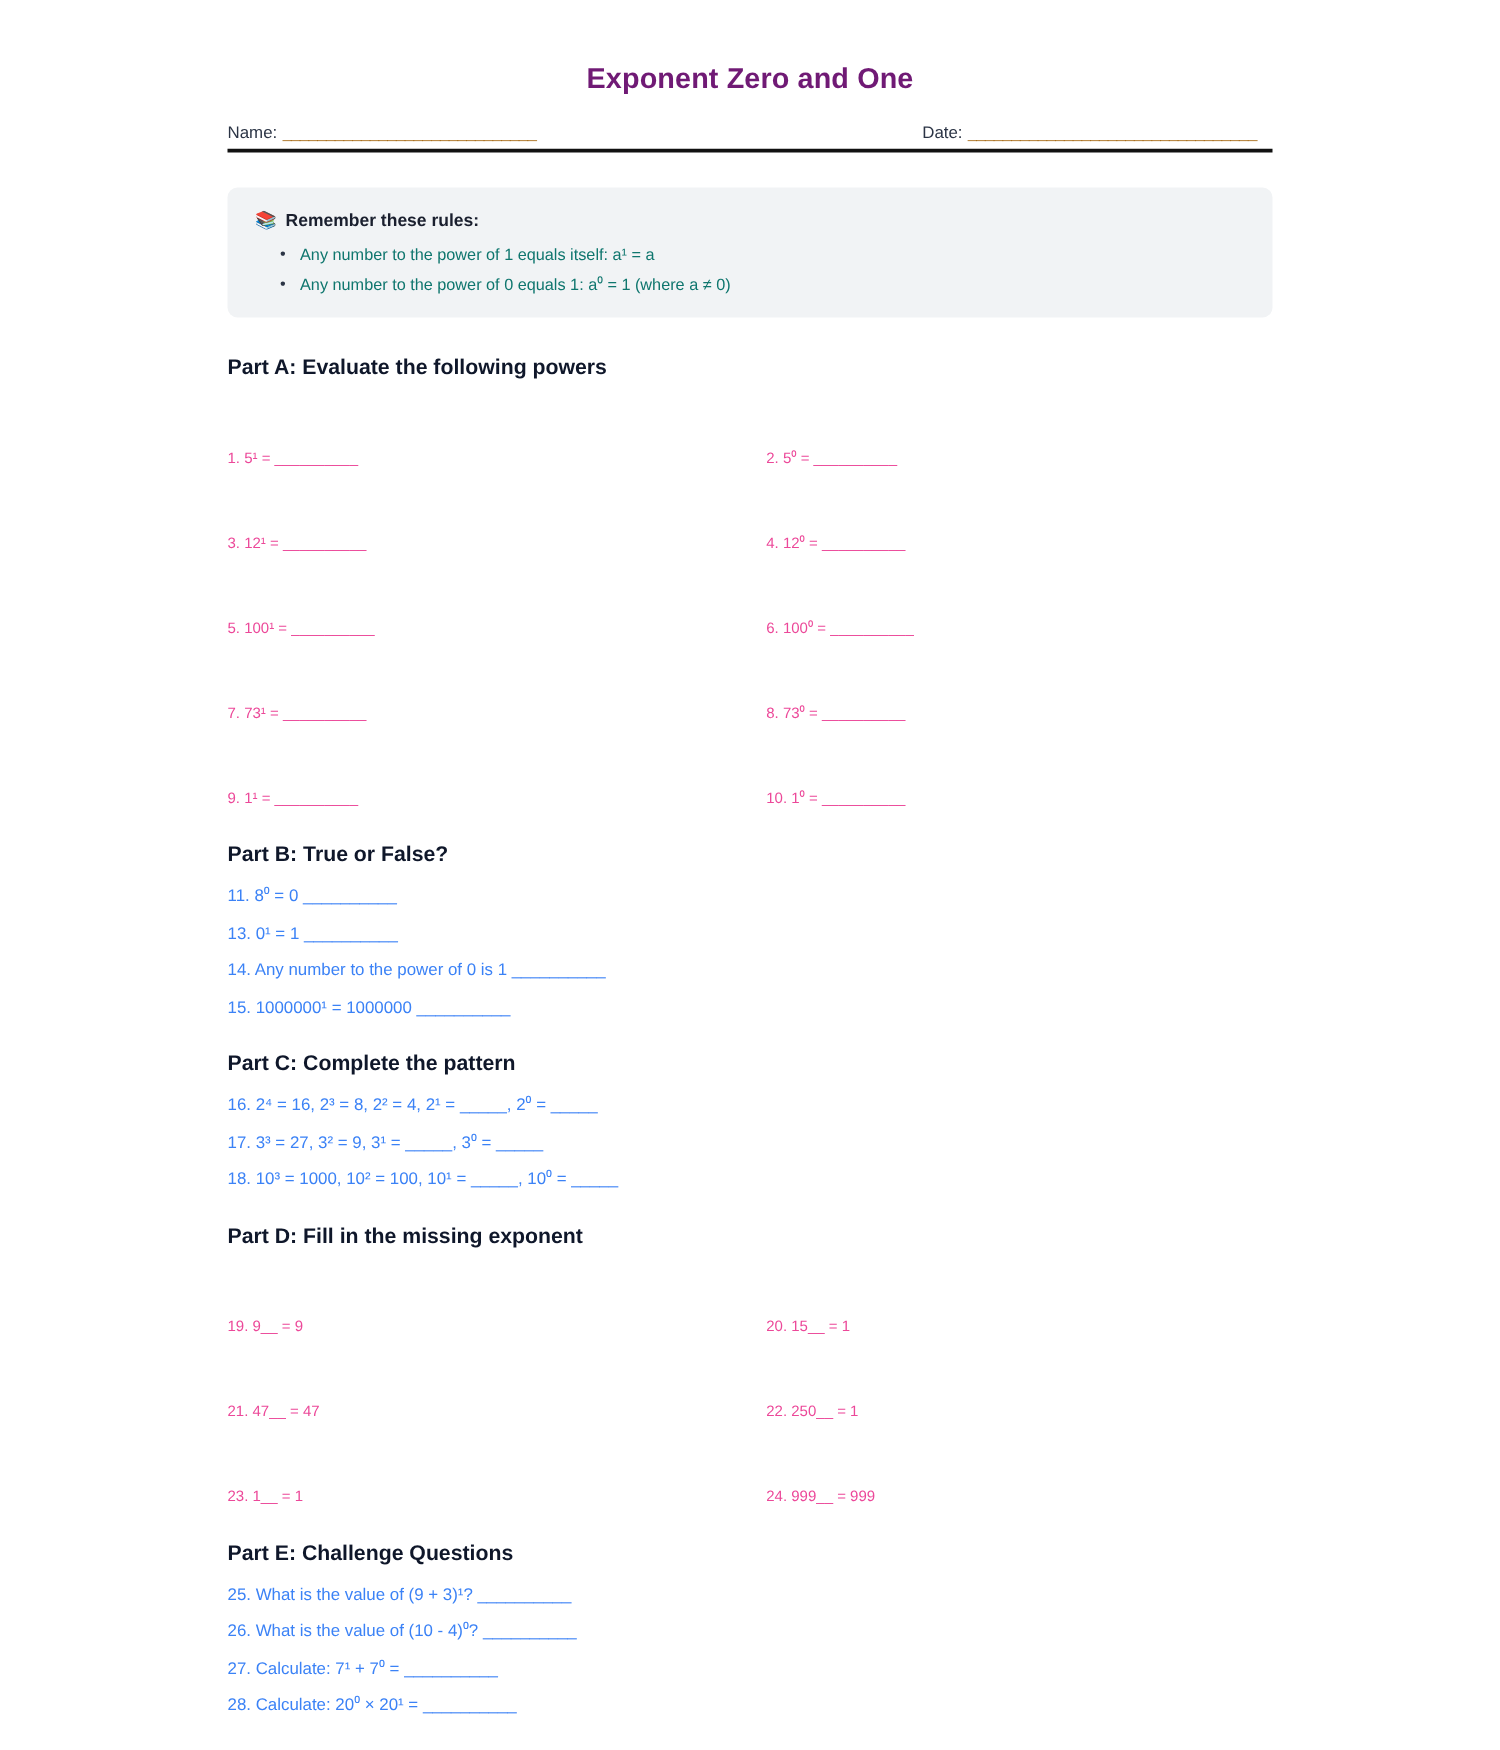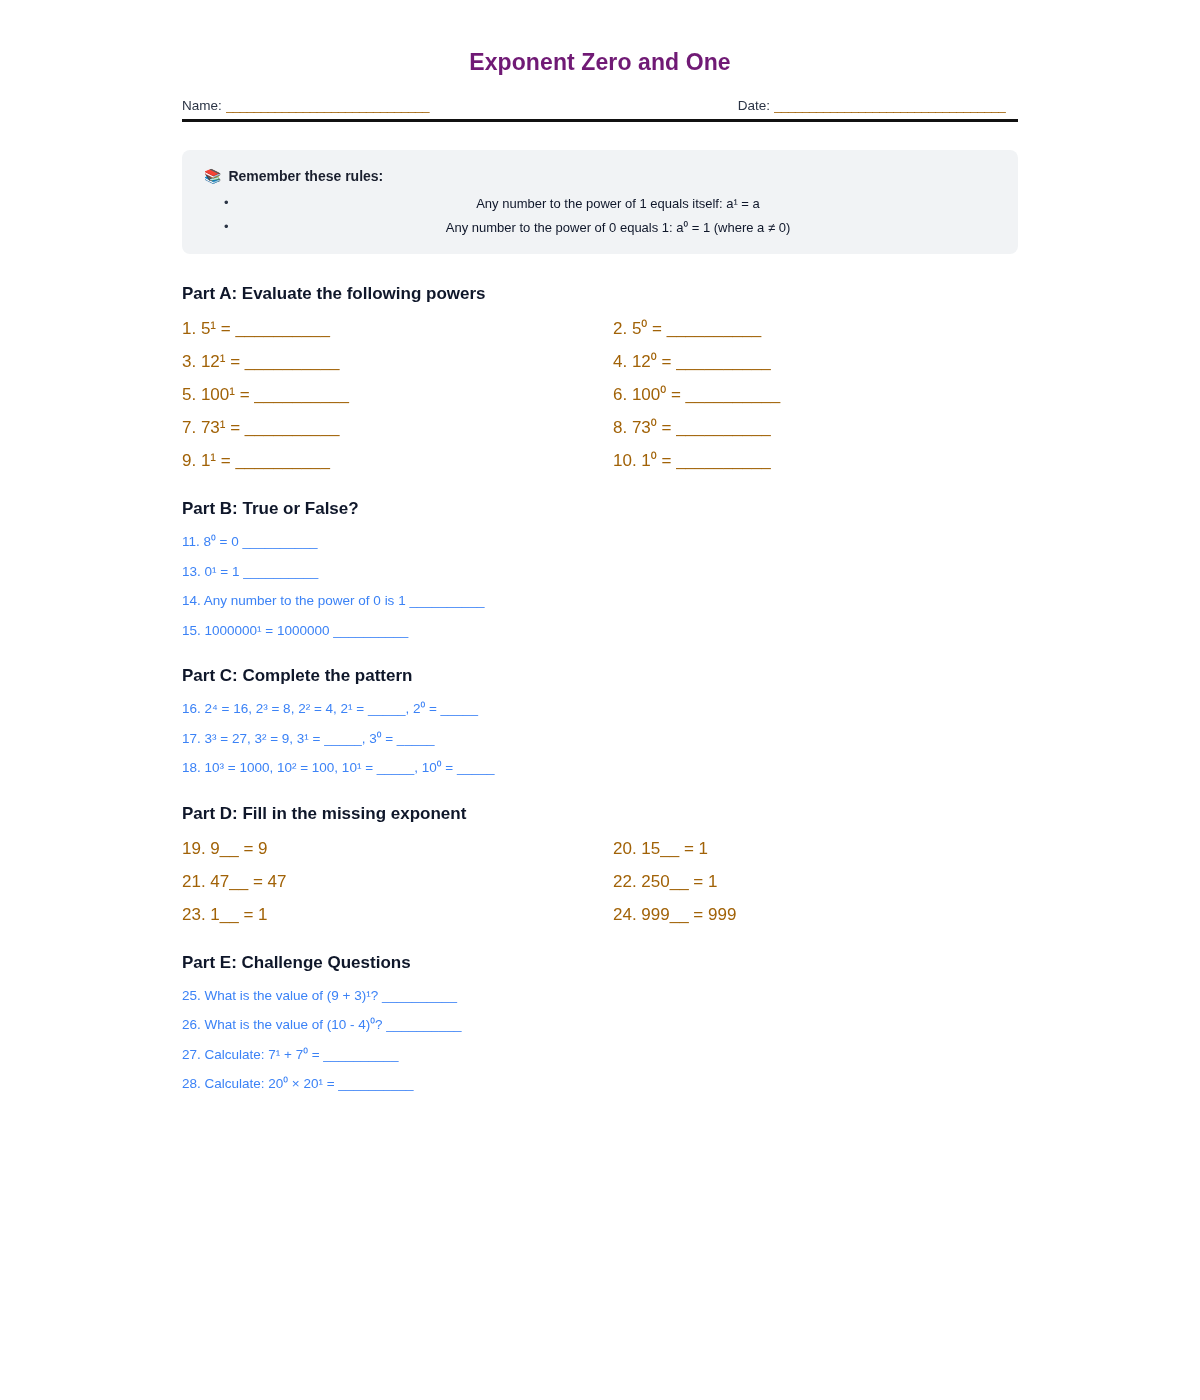--- a/index.html
+++ b/index.html
@@ -87,22 +87,21 @@
     margin: 0;
     padding: 0;
     list-style: none;
   }
   .rules-list li {
     position: relative;
     padding-left: 36px;
     font-size: 13px;
     line-height: 1;
     margin-bottom: 11px;
-    color: #0f172a;
-    text-align: center;
+    color: #0f766e;
   }
   .rules-list li:last-child { margin-bottom: 0; }
   .rules-list li::before {
     content: "\2022";
     position: absolute;
     left: 20px;
     top: -1px;
     font-size: 13px;
     color: #2b3445;
   }
@@ -139,24 +138,25 @@
 
   
   .q-grid {
     padding-top: 16px;
     display: grid;
     grid-template-columns: 431px auto;
     grid-auto-flow: row;
     row-gap: 16px;
   }
   .q-grid .q-item {
-    font-size: 17px;
-    line-height: 1;
-    color: #a16207;
+    font-size: 12px;
+    line-height: 1;
+    color: #ec4899;
     white-space: nowrap;
+    margin-top: 40px;
   }
 </style>
 </head>
 <body>
 
 <div class="page">
 
   <h1 class="doc-title">Exponent Zero and One</h1>
 
   <div class="id-row">

